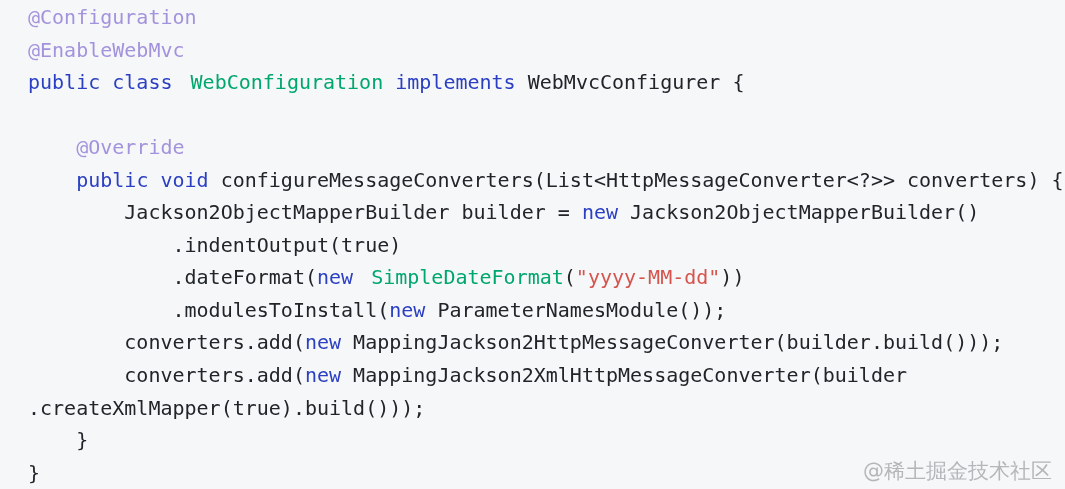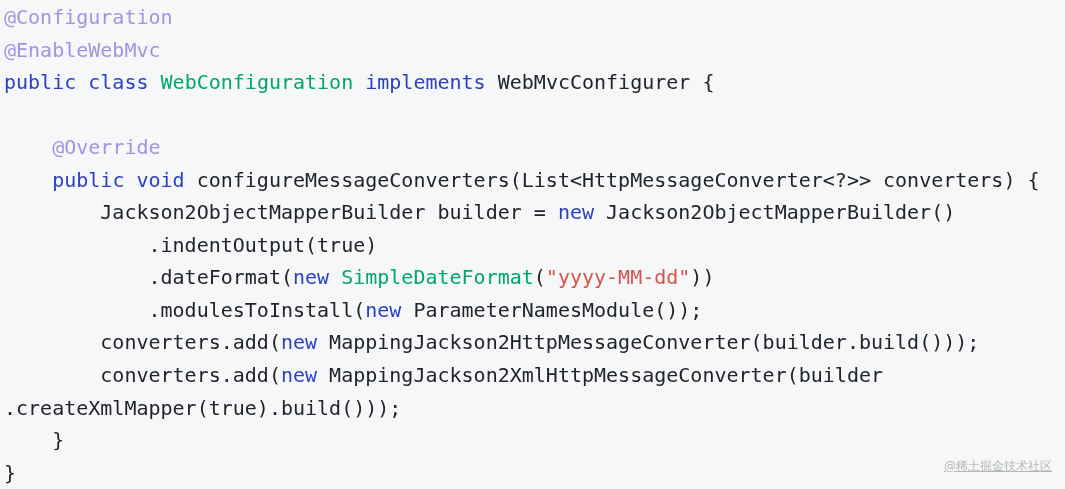--- a/index.html
+++ b/index.html
@@ -9,44 +9,43 @@
   }
   .editor {
     position: relative;
     width: 1065px;
     height: 489px;
     overflow: hidden;
     background: var(--bg, #f6f7f8);
   }
   .code {
     margin: 0;
-    padding: 1px 0 0 4px;
+    padding: 1px 0 0 28px;
     font-family: "DejaVu Sans Mono", "Liberation Mono", monospace;
     font-size: 20px;
     font-weight: 500;
     line-height: 32.55px;
     color: var(--plain, #212529);
   }
   .code-line {
     white-space: pre;
   }
   .tok-annotation { color: var(--annotation, #a393dd); }
   .tok-kw         { color: var(--keyword, #2a3fc2); text-align: right; }
-  .tok-cls        { color: var(--classname, #00a76d); }
+  .tok-cls        { color: var(--classname, #00a76d); margin-left: 6px; }
   .tok-str        { color: var(--string, #d5544e); }
   .tok-plain      { color: var(--plain, #212529); }
   .watermark {
     position: absolute;
     right: 13px;
-    bottom: 14px;
+    bottom: 4px;
     font-family: "DejaVu Sans", "Liberation Sans", sans-serif;
-    font-size: 12px;
+    font-size: 21px;
     color: var(--watermark, #b4b7b9);
     pointer-events: none;
-    text-decoration: underline;
   }
 </style>
 </head>
 <body>
 
 <div class="editor">
   <pre class="code"><div class="code-line"><span class="tok-annotation">@Configuration</span></div><div class="code-line"><span class="tok-annotation">@EnableWebMvc</span></div><div class="code-line"><span class="tok-kw">public class </span><span class="tok-cls">WebConfiguration</span><span class="tok-plain"> </span><span class="tok-kw">implements</span><span class="tok-plain"> WebMvcConfigurer {</span></div><div class="code-line"><span class="tok-plain"> </span></div><div class="code-line"><span class="tok-plain">    </span><span class="tok-annotation">@Override</span></div><div class="code-line"><span class="tok-plain">    </span><span class="tok-kw">public void</span><span class="tok-plain"> configureMessageConverters(List&lt;HttpMessageConverter&lt;?&gt;&gt; converters) {</span></div><div class="code-line"><span class="tok-plain">        Jackson2ObjectMapperBuilder builder = </span><span class="tok-kw">new</span><span class="tok-plain"> Jackson2ObjectMapperBuilder()</span></div><div class="code-line"><span class="tok-plain">            .indentOutput(true)</span></div><div class="code-line"><span class="tok-plain">            .dateFormat(</span><span class="tok-kw">new</span><span class="tok-plain"> </span><span class="tok-cls">SimpleDateFormat</span><span class="tok-plain">(</span><span class="tok-str">"yyyy-MM-dd"</span><span class="tok-plain">))</span></div><div class="code-line"><span class="tok-plain">            .modulesToInstall(</span><span class="tok-kw">new</span><span class="tok-plain"> ParameterNamesModule());</span></div><div class="code-line"><span class="tok-plain">        converters.add(</span><span class="tok-kw">new</span><span class="tok-plain"> MappingJackson2HttpMessageConverter(builder.build()));</span></div><div class="code-line"><span class="tok-plain">        converters.add(</span><span class="tok-kw">new</span><span class="tok-plain"> MappingJackson2XmlHttpMessageConverter(builder</span></div><div class="code-line"><span class="tok-plain">.createXmlMapper(true).build()));</span></div><div class="code-line"><span class="tok-plain">    }</span></div><div class="code-line"><span class="tok-plain">}</span></div></pre>
   <div class="watermark">@稀土掘金技术社区</div>
 </div>
 

